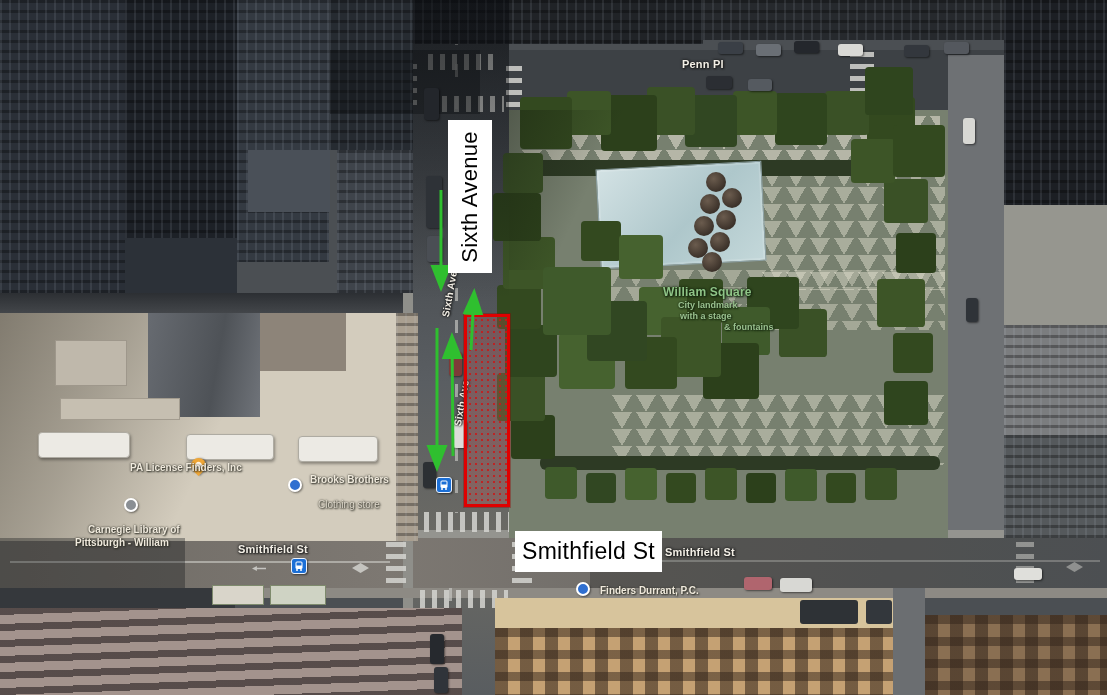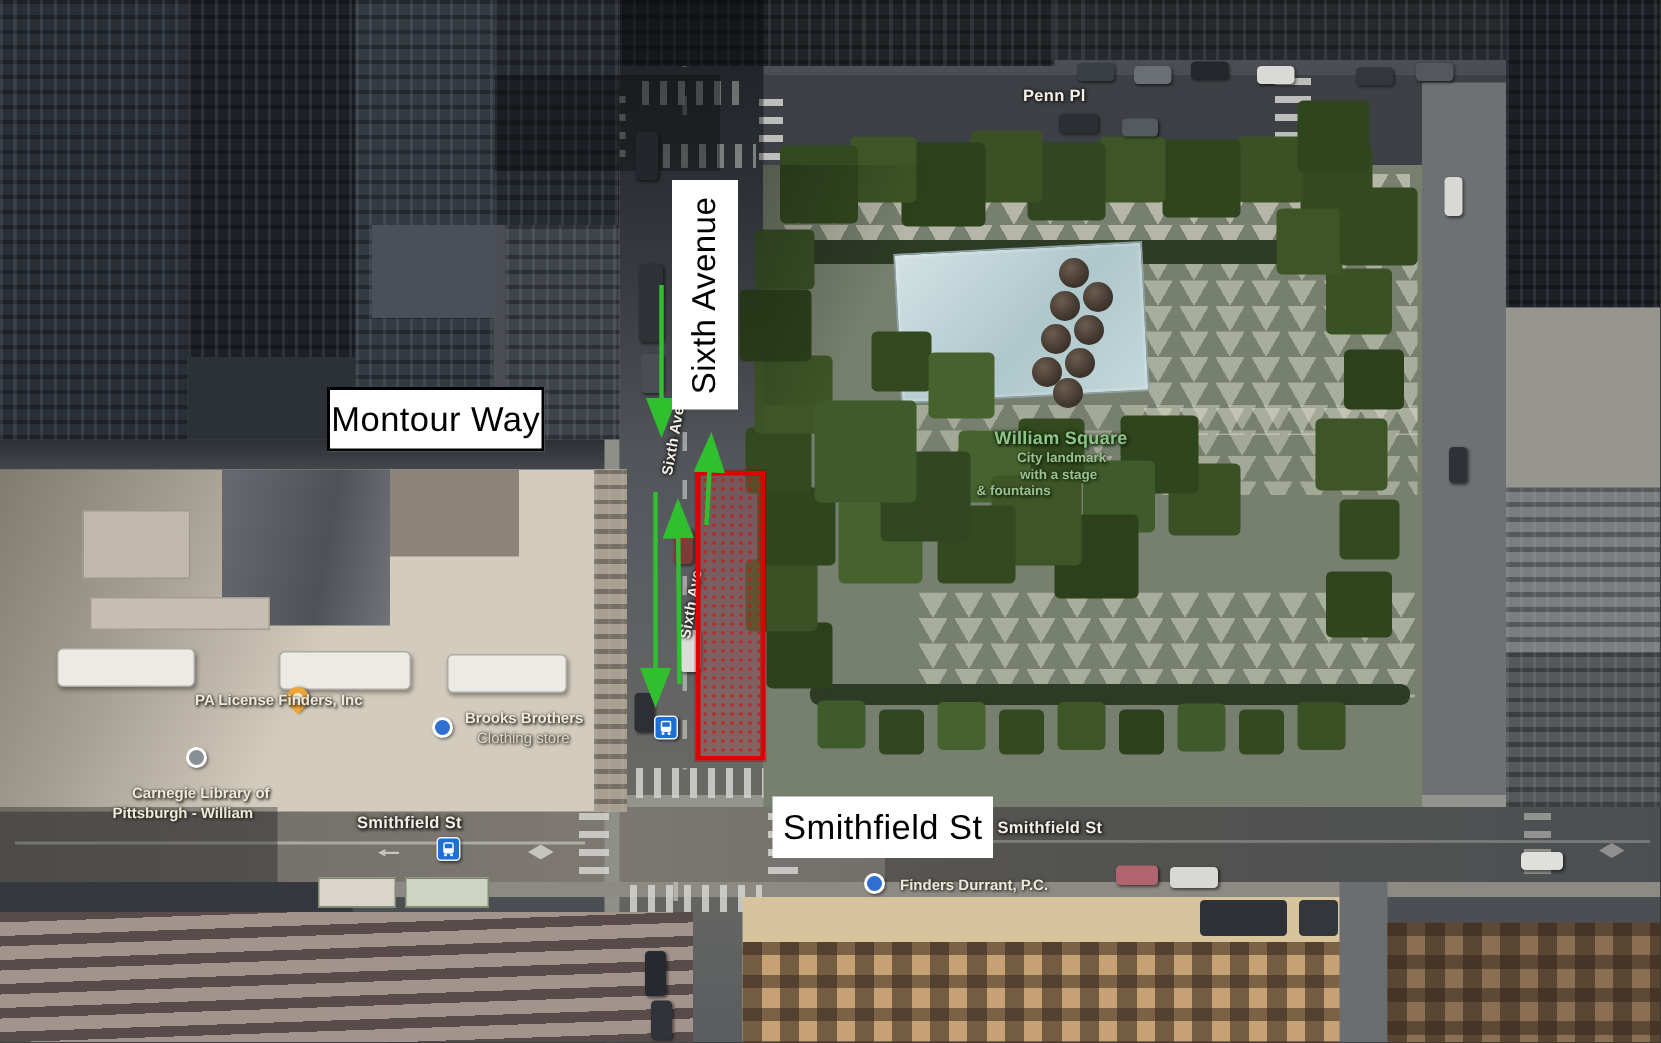--- a/index.html
+++ b/index.html
@@ -49,21 +49,21 @@
 
   
   .car{border-radius:3px;box-shadow:1px 1px 2px rgba(0,0,0,.5);}
 
   
   .mlabel{position:absolute;color:#f3efe6;font-weight:bold;font-size:11px;letter-spacing:.2px;white-space:nowrap;
     text-shadow:0 0 2px #1d1d1d,0 0 3px #1d1d1d,1px 1px 2px #1d1d1d;}
   .plabel{color:#8fc487;text-shadow:0 0 2px #14250f,0 0 3px #14250f,1px 1px 2px #14250f;}
   .pdesc{font-weight:bold;font-size:9px;color:#9ac18f;text-shadow:0 0 2px #14250f,1px 1px 2px #14250f;white-space:nowrap;}
   .poilabel{color:#efe9dc;font-weight:bold;font-size:10px;text-shadow:0 0 2px #2a2a22,1px 1px 2px #2a2a22;white-space:nowrap;}
-  .poisub{font-size:10px;font-weight:normal;color:#ded8cb;}
+  .poisub{font-size:10px;font-weight:normal;color:#ded8cb;margin-top:12px;}
 
   
   .pin-tear{width:15px;height:15px;border-radius:50% 50% 50% 0;transform:rotate(-45deg);box-shadow:1px 1px 2px rgba(0,0,0,.4);}
   .pin-tear .dot{left:4px;top:4px;width:7px;height:7px;border-radius:50%;background:rgba(255,255,255,.85);}
   .pin-circ{width:14px;height:14px;border-radius:50%;box-shadow:1px 1px 2px rgba(0,0,0,.45);border:2px solid #fff;}
 
   
   .busstop{width:16px;height:16px;background:#1b6fd6;border:1px solid #eef3fb;border-radius:3px;
     box-shadow:1px 1px 2px rgba(0,0,0,.5);display:flex;align-items:center;justify-content:center;}
   .busstop svg{position:static;}
@@ -225,21 +225,21 @@
 
   <div class="mlabel" style="left:682px;top:58px;">Penn Pl</div>
   <div class="mlabel" style="left:238px;top:543px;">Smithfield St</div>
   <div class="mlabel" style="left:665px;top:546px;">Smithfield St</div>
   <div class="mlabel stlabel-rot" style="left:440px;top:316px;transform:rotate(-80deg);">Sixth Ave</div>
   <div class="mlabel stlabel-rot" style="left:452px;top:425px;transform:rotate(-80deg);">Sixth Ave</div>
 
   <div class="mlabel plabel" style="left:663px;top:285px;font-size:12px;">William Square</div>
   <div class="pdesc" style="left:678px;top:300px;">City landmark</div>
   <div class="pdesc" style="left:680px;top:311px;">with a stage</div>
-  <div class="pdesc" style="left:651px;top:322px;">&amp; fountains</div>
+  <div class="pdesc" style="left:724px;top:322px;">&amp; fountains</div>
 
   <div class="pin-tear" style="left:191px;top:458px;background:#efa636;">
       <div class="dot"></div>
     </div>
   <div class="poilabel" style="left:130px;top:462px;">PA License Finders, Inc</div>
 
   <div class="pin-circ" style="left:288px;top:478px;background:#2f6fd0;"></div>
   <div class="poilabel" style="left:310px;top:474px;">Brooks Brothers</div>
   <div class="poilabel poisub" style="left:318px;top:487px;">Clothing store</div>
 
@@ -281,21 +281,18 @@
       <path d="M453,456 L452,338" marker-end="url(#ah)"></path>
       <path d="M471,350 L474,294" marker-end="url(#ah)"></path>
     </g>
   </svg>
 
 
   <div class="callout vertical-callout" style="left:448px;top:120px;width:44px;height:153px;">
     <span>Sixth Avenue</span>
   </div>
 
-  <div class="callout bordered" style="left:218px;top:258px;width:145px;height:43px;">
-    <span>Montour Way</span>
-  </div>
 
   <div class="callout" style="left:515px;top:531px;width:147px;height:41px;">
     <span>Smithfield St</span>
   </div>
 
 </div>
 
 </body></html>

